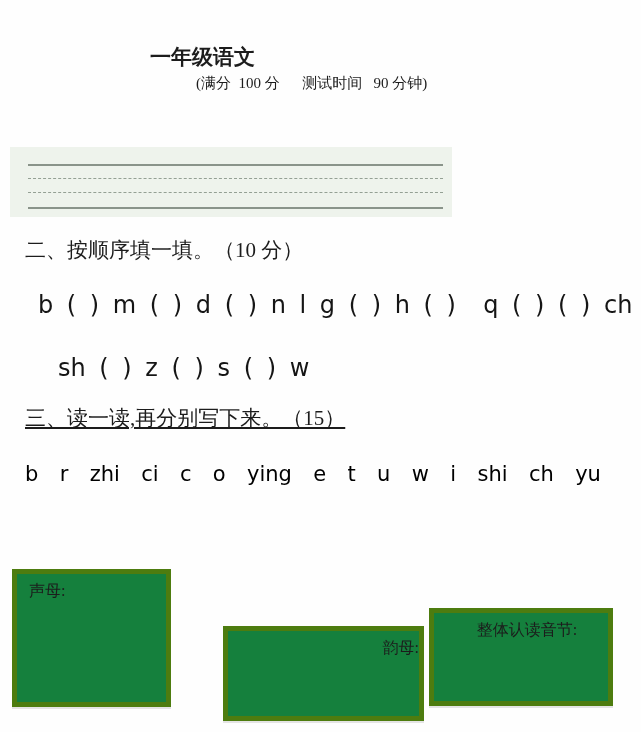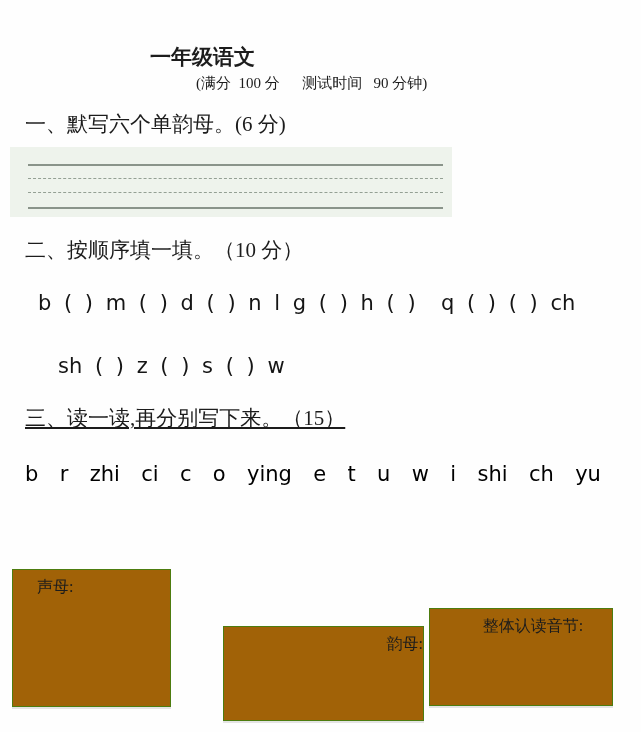--- a/index.html
+++ b/index.html
@@ -59,42 +59,41 @@
   }
   .grid-line.solid  { border-top: 2px solid #8a948a; }
   .grid-line.dashed { border-top: 1.5px dashed #94a094; }
   .gl1 { top: 17px; }
   .gl2 { top: 31px; }
   .gl3 { top: 45px; }
   .gl4 { top: 60px; }
 
   .letters {
     font-family: "DejaVu Sans", "Liberation Sans", sans-serif;
-    font-size: 21px;
+    font-size: 24px;
     color: #151515;
     white-space: pre;
     word-spacing: 6px;
   }
   .row1 { left: 38px; top: 291px; }
   .row2 { left: 58px; top: 354px; }
   .syllables {
     left: 25px; top: 462px;
     font-family: "DejaVu Sans", "Liberation Sans", sans-serif;
     font-size: 21px;
     color: #000000;
     white-space: pre;
     word-spacing: 4px;
   }
 
   .answer-box {
-    border: 1px solid #4d7c0f;
-    background: #a16207;
+    border: 5px solid #4d7c0f;
+    background: #15803d;
     box-sizing: border-box;
     box-shadow: 0 2px 0 rgba(180,180,180,0.35);
-    padding-left: 12px;
   }
   .answer-box .box-label {
     display: inline-block;
     padding: 7px 0 0 12px;
     font-size: 16px;
     color: #1c1c1c;
     white-space: pre;
   }
   .box-shengmu  { left: 12px;  top: 569px; width: 159px; height: 138px; }
   .box-yunmu    { left: 223px; top: 626px; width: 201px; height: 95px; text-align: right;  }
@@ -103,21 +102,20 @@
 </head>
 <body>
 
 <div class="page">
 
 
   <div class="abs subtitle">一年级语文</div>
 
   <div class="abs exam-info">(满分  100 分      测试时间   90 分钟)</div>
 
-  <div class="abs section-heading h1">一、默写六个单韵母。(6 分)</div>
 
   <div class="abs pinyin-grid">
     <div class="grid-line solid gl1"></div>
     <div class="grid-line dashed gl2"></div>
     <div class="grid-line dashed gl3"></div>
     <div class="grid-line solid gl4"></div>
   </div>
 
   <div class="abs section-heading h2">二、按顺序填一填。（10 分）</div>
 

